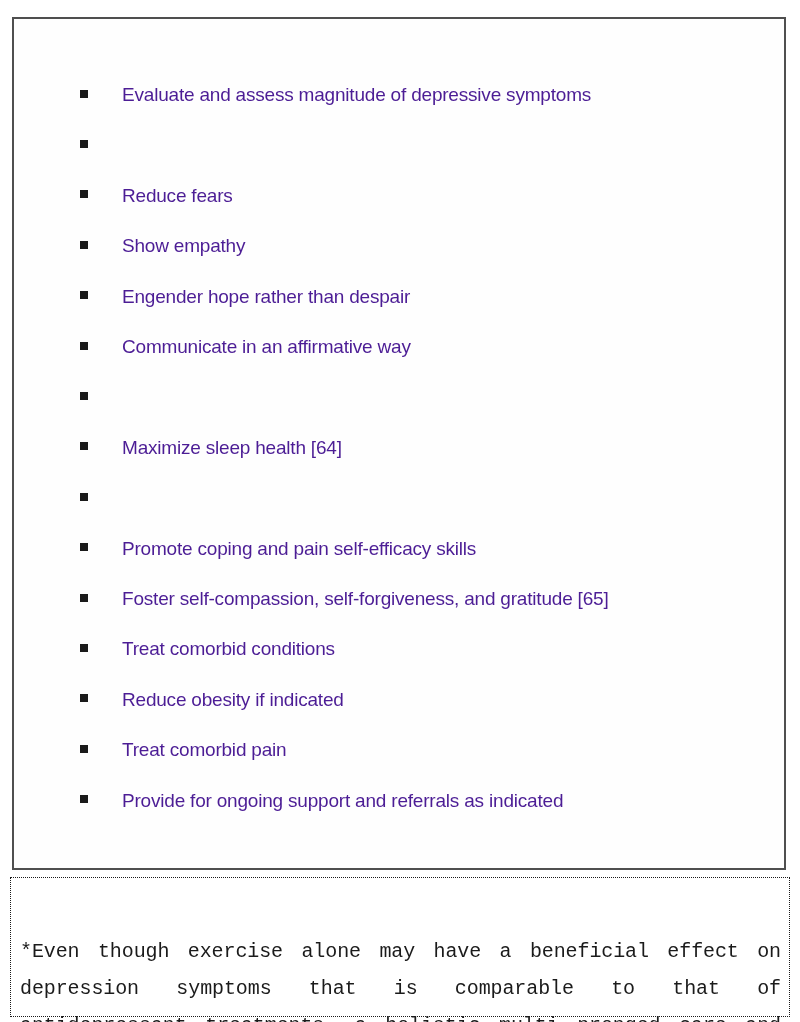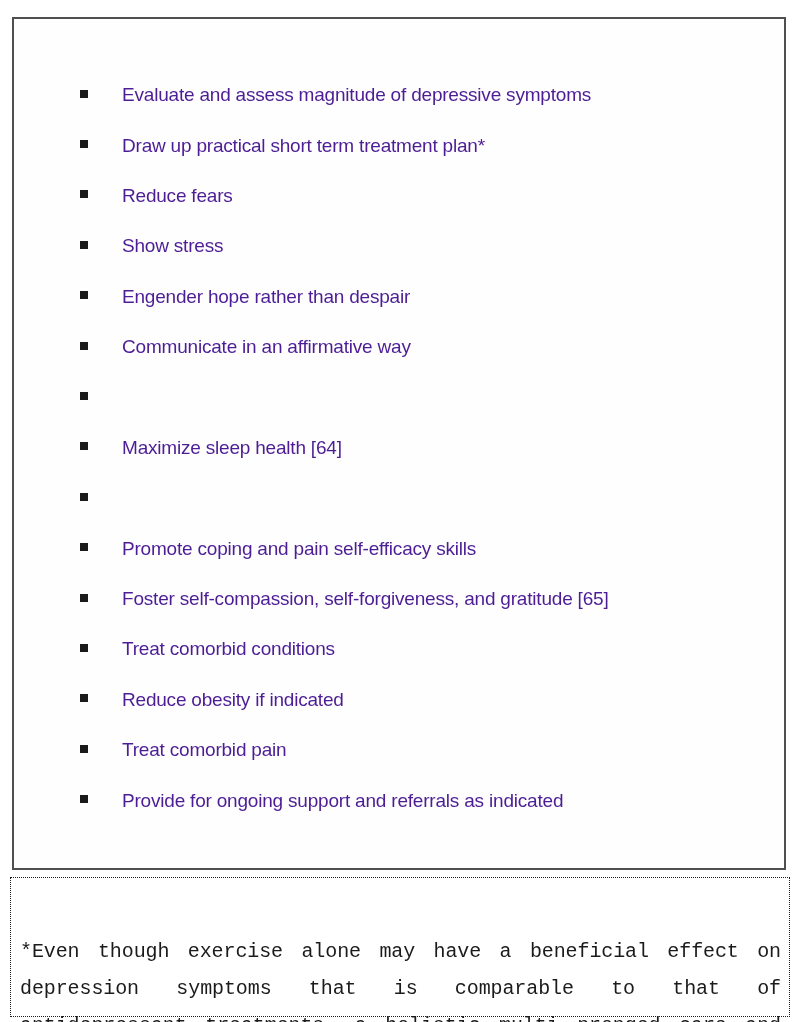--- a/index.html
+++ b/index.html
@@ -82,29 +82,28 @@
 <div class="figure">
 
   <div class="checklist-box">
     <ul class="bullet-list">
       <li class="list-item">
         <span class="bullet"></span>
         <span class="item-text">Evaluate and assess magnitude of depressive symptoms</span>
       </li>
       <li class="list-item">
         <span class="bullet"></span>
-        <span class="item-text">Draw up practical short term treatment plan*</span>
       </li>
       <li class="list-item">
         <span class="bullet"></span>
         <span class="item-text">Reduce fears</span>
       </li>
       <li class="list-item">
         <span class="bullet"></span>
-        <span class="item-text">Show stress</span>
+        <span class="item-text">Show empathy</span>
       </li>
       <li class="list-item">
         <span class="bullet"></span>
         <span class="item-text">Engender hope rather than despair</span>
       </li>
       <li class="list-item">
         <span class="bullet"></span>
         <span class="item-text">Communicate in an affirmative way</span>
       </li>
       <li class="list-item">

